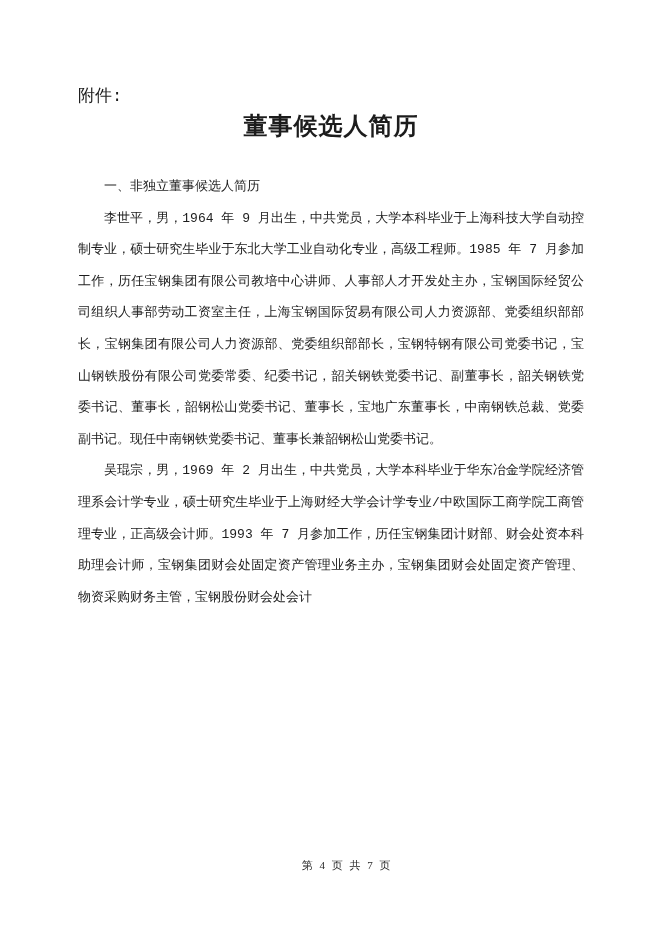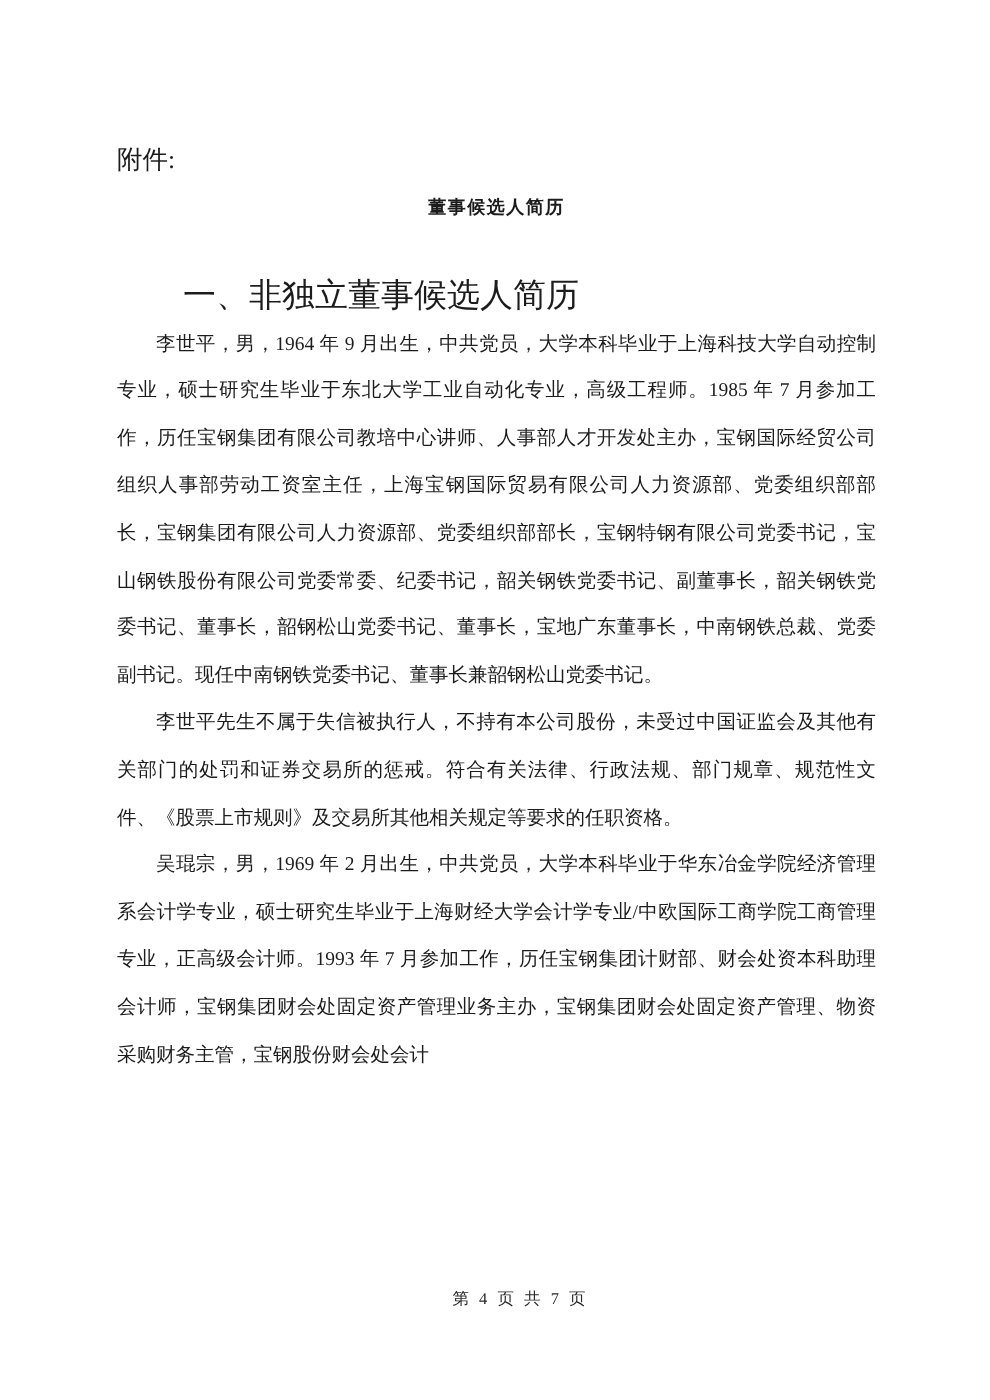--- a/index.html
+++ b/index.html
@@ -12,38 +12,39 @@
     width: 660px;
     height: 933px;
     background: #ffffff;
     color: #1c1c1c;
     font-family: "Liberation Serif", "DejaVu Serif", serif;
     overflow: hidden;
   }
   .content {
     position: absolute;
     left: 78px;
-    top: 96px;
+    top: 86px;
     width: 506px;
+    font-family: Liberation Mono, monospace;
   }
   .attachment {
     font-size: 17px;
     line-height: 22px;
     text-align: left;
   }
   .doc-title {
-    font-size: 12px;
+    font-size: 24px;
     font-weight: bold;
     text-align: center;
     margin-top: 8px;
     line-height: 24px;
     letter-spacing: 1px;
   }
   .section-heading {
-    font-size: 22px;
+    font-size: 13px;
     line-height: 31.6px;
     text-indent: 2em;
     margin-top: 31px;
   }
   p.body-para {
     font-size: 13px;
     line-height: 31.6px;
     text-align: justify;
     text-indent: 2em;
     margin: 0;
@@ -62,17 +63,16 @@
 </style>
 </head>
 <body>
 
 <div class="page">
   <div class="content">
     <div class="attachment">附件:</div>
     <div class="doc-title">董事候选人简历</div>
     <div class="section-heading">一、非独立董事候选人简历</div>
     <p class="body-para">李世平，男，1964 年 9 月出生，中共党员，大学本科毕业于上海科技大学自动控制专业，硕士研究生毕业于东北大学工业自动化专业，高级工程师。1985 年 7 月参加工作，历任宝钢集团有限公司教培中心讲师、人事部人才开发处主办，宝钢国际经贸公司组织人事部劳动工资室主任，上海宝钢国际贸易有限公司人力资源部、党委组织部部长，宝钢集团有限公司人力资源部、党委组织部部长，宝钢特钢有限公司党委书记，宝山钢铁股份有限公司党委常委、纪委书记，韶关钢铁党委书记、副董事长，韶关钢铁党委书记、董事长，韶钢松山党委书记、董事长，宝地广东董事长，中南钢铁总裁、党委副书记。现任中南钢铁党委书记、董事长兼韶钢松山党委书记。</p>
-    <p class="body-para">李世平先生不属于失信被执行人，不持有本公司股份，未受过中国证监会及其他有关部门的处罚和证券交易所的惩戒。符合有关法律、行政法规、部门规章、规范性文件、《股票上市规则》及交易所其他相关规定等要求的任职资格。</p>
     <p class="body-para">吴琨宗，男，1969 年 2 月出生，中共党员，大学本科毕业于华东冶金学院经济管理系会计学专业，硕士研究生毕业于上海财经大学会计学专业/中欧国际工商学院工商管理专业，正高级会计师。1993 年 7 月参加工作，历任宝钢集团计财部、财会处资本科助理会计师，宝钢集团财会处固定资产管理业务主办，宝钢集团财会处固定资产管理、物资采购财务主管，宝钢股份财会处会计</p>
   </div>
   <div class="footer">第 4 页 共 7 页</div>
 </div>
 
 </body></html>

